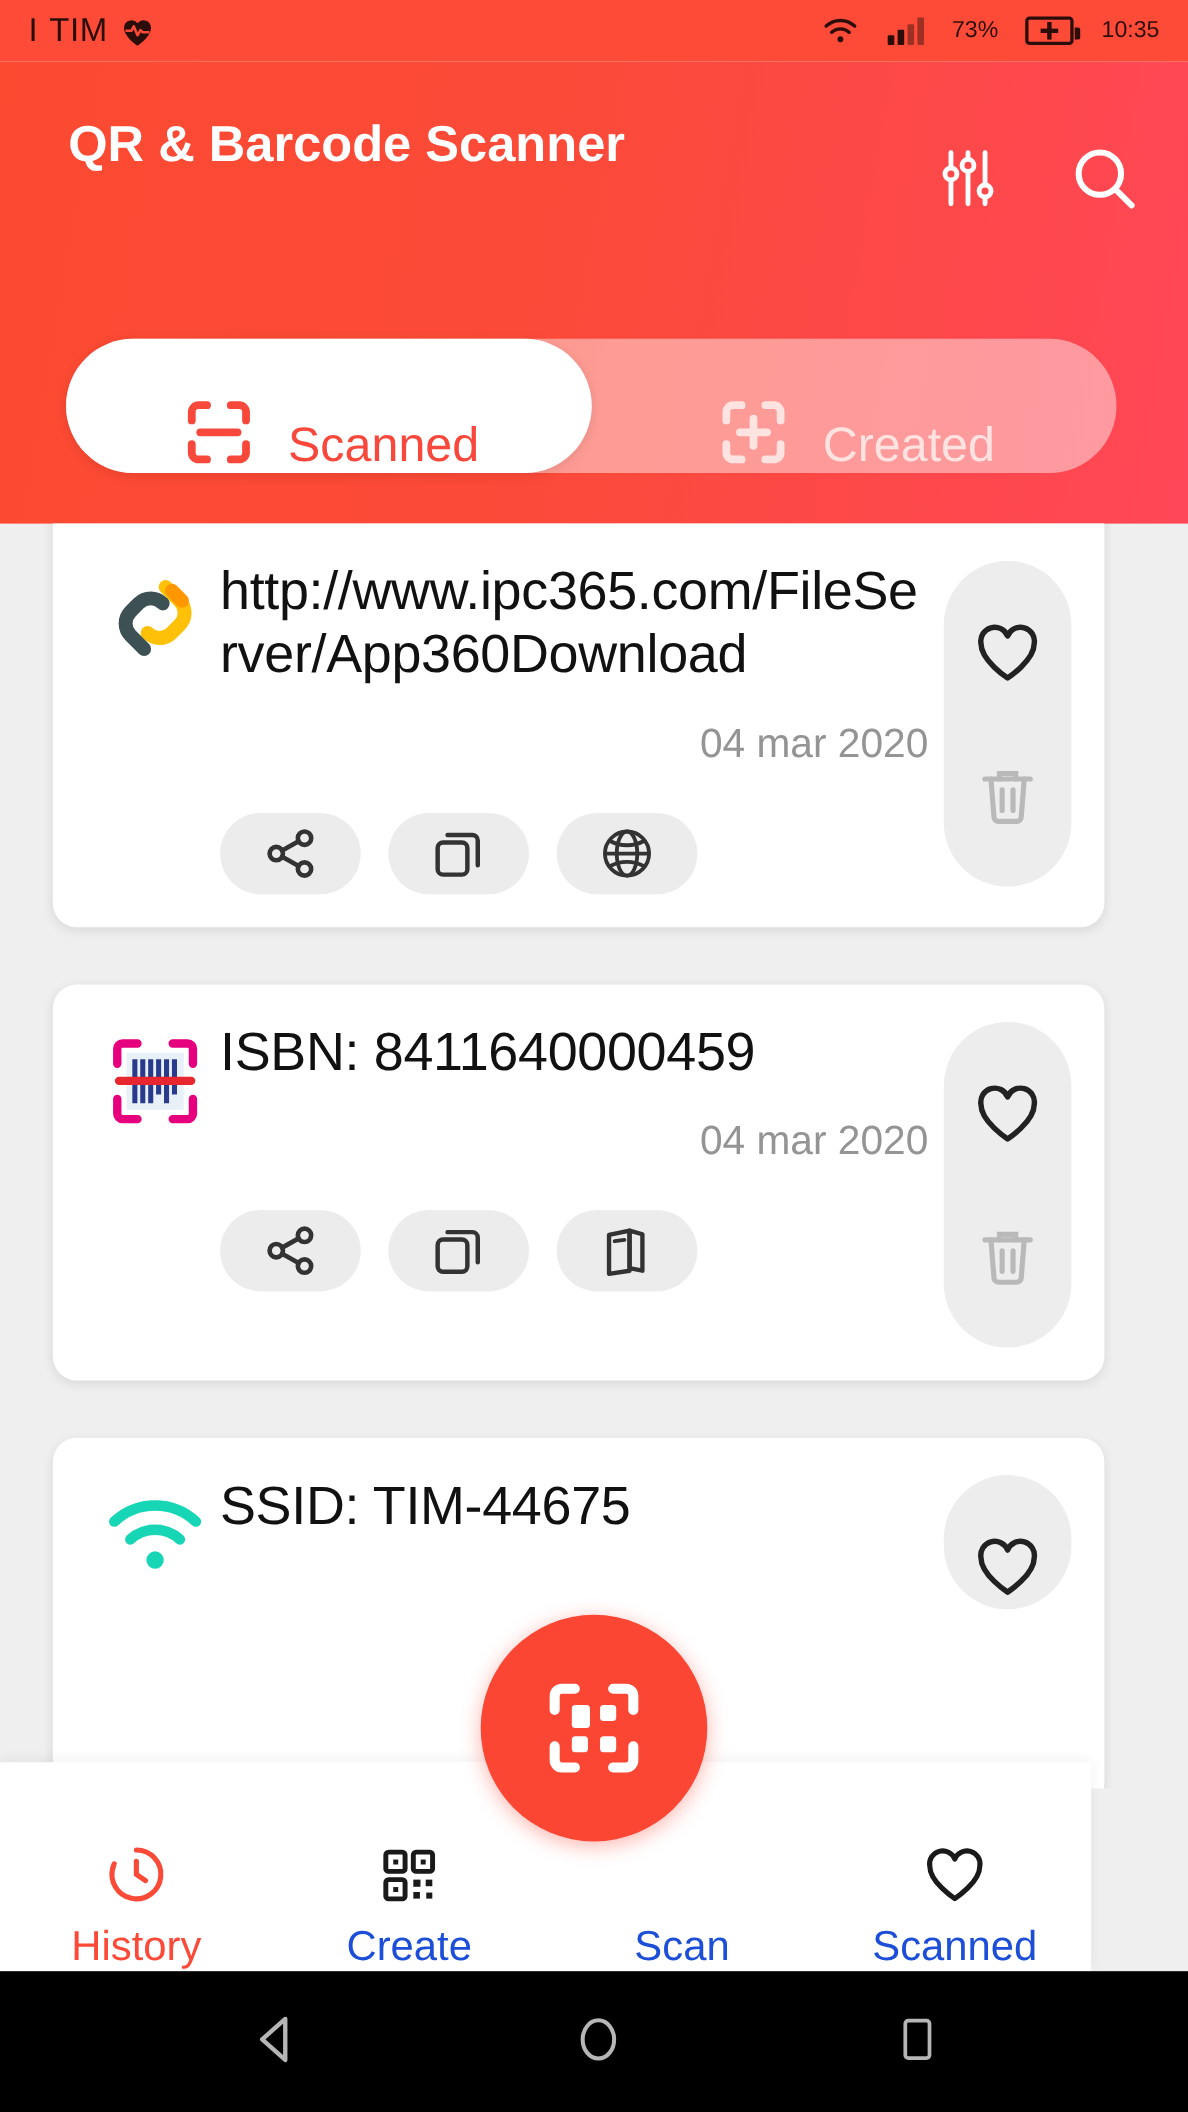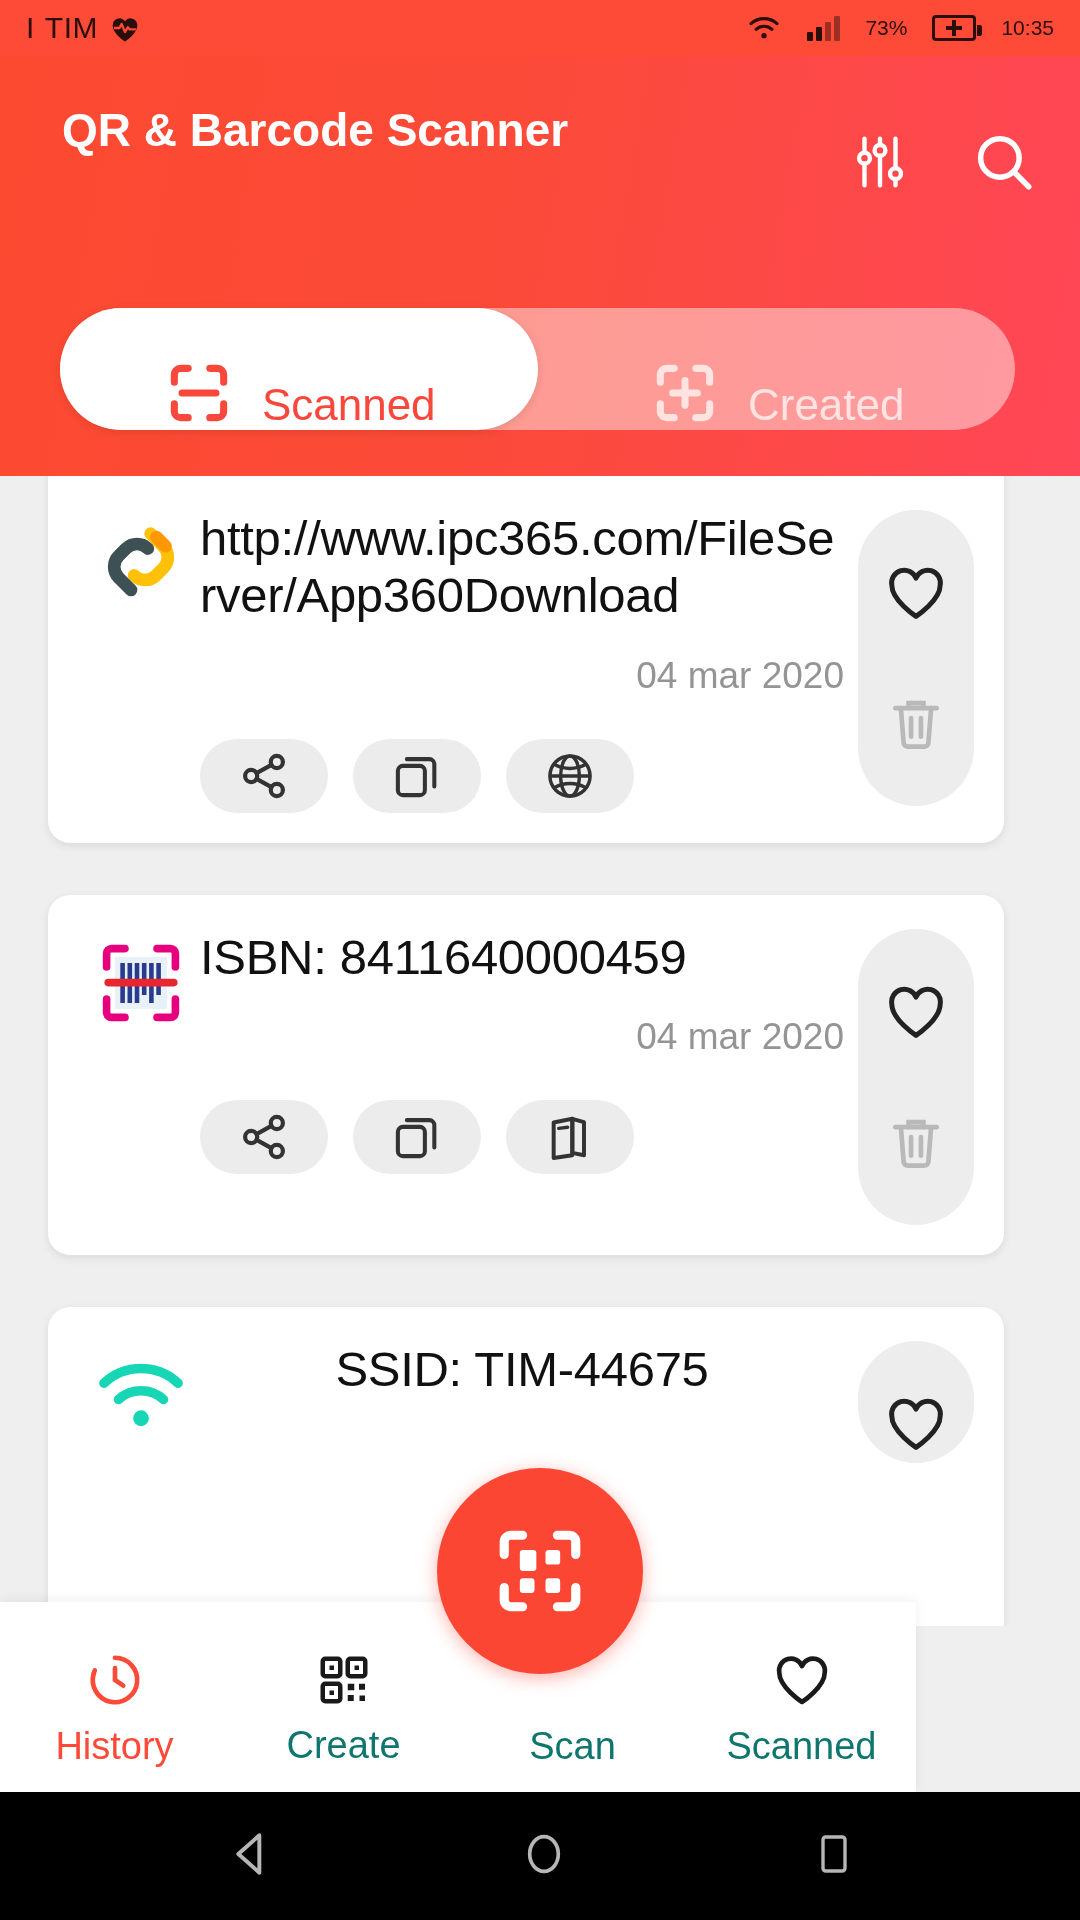--- a/index.html
+++ b/index.html
@@ -80,25 +80,25 @@
     gap:52px; padding:44px 0; align-self:flex-start; cursor:pointer;
   }
   .side .sbtn{ width:78px; height:78px; display:flex; align-items:center; justify-content:center; cursor:pointer;}
 
   
   .link-ico{ position:relative; width:92px; height:92px;}
   .bar-ico{ width:96px; height:96px; position:relative;}
 
   
   .bottomnav{
-    position:absolute; left:0; bottom:128px; width:916px; height:190px; background:#fff;
-    display:flex; align-items:center; z-index:5; box-shadow:0 -2px 12px rgba(0,0,0,.06);
+    position:absolute; left:0; bottom:128px; width:992px; height:190px; background:#fff;
+    display:flex; align-items:flex-end; z-index:5; box-shadow:0 -2px 12px rgba(0,0,0,.06);
   }
   .nav-item{ flex:1; display:flex; flex-direction:column; align-items:center; padding-top:22px; gap:14px; cursor:pointer;}
-  .nav-label{ font-size:38px; color:#0f766e;}
+  .nav-label{ font-size:38px; color:#1d4ed8;}
   .nav-item.active .nav-label{ color:#fb4a38;}
   .fab{
     position:absolute; left:50%; transform:translateX(-50%); bottom:246px;
     width:206px; height:206px; border-radius:50%; background:#fb4634; z-index:6;
     display:flex; align-items:center; justify-content:center;
     box-shadow:0 4px 18px rgba(251,70,52,.40); cursor:pointer;
   }
   
   .androidnav{
     position:absolute; left:0; bottom:0; width:1080px; height:128px; background:#000;
@@ -326,21 +326,21 @@
                 <path d="M9.3 6.6V4.8h5.4v1.8"></path>
               <path d="M6.5 6.6l1 12.6a1.5 1.5 0 0 0 1.5 1.4h6a1.5 1.5 0 0 0 1.5-1.4l1-12.6"></path>
               <line x1="10.2" y1="10.2" x2="10.2" y2="17"></line>
                 <line x1="13.8" y1="10.2" x2="13.8" y2="17"></line>
             </g>
           </svg>
         </div>
       </div>
     </div>
 
-    <div class="card" style="padding-bottom:180px;text-align:center;">
+    <div class="card" style="padding-bottom:180px;">
       <div class="card-icon">
         <svg width="100" height="100" viewBox="0 0 24 20">
           <path d="M12 17a1.9 1.9 0 1 0 0-3.8 1.9 1.9 0 0 0 0 3.8z" fill="#16d6b6"></path>
           <path d="M6.6 10.6a8 8 0 0 1 10.8 0" stroke="#16d6b6" stroke-width="2.3" fill="none" stroke-linecap="round"></path>
           <path d="M3.1 6.7a13 13 0 0 1 17.8 0" stroke="#16d6b6" stroke-width="2.3" fill="none" stroke-linecap="round"></path>
         </svg>
       </div>
       <div class="card-body">
         <div class="card-text">SSID: TIM-44675</div>
       </div>

